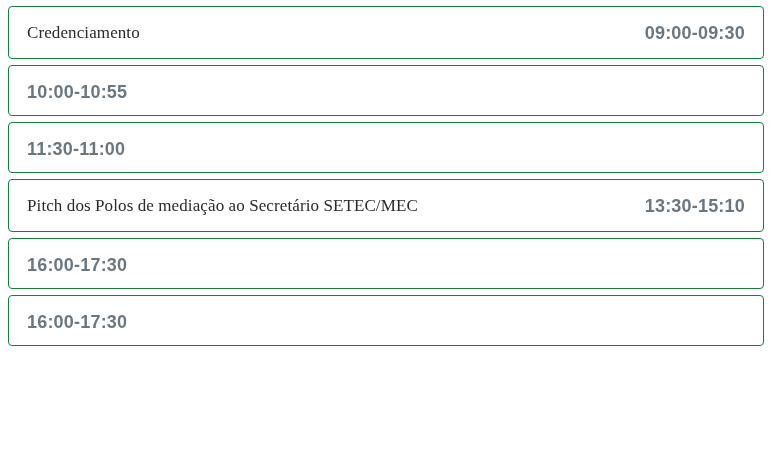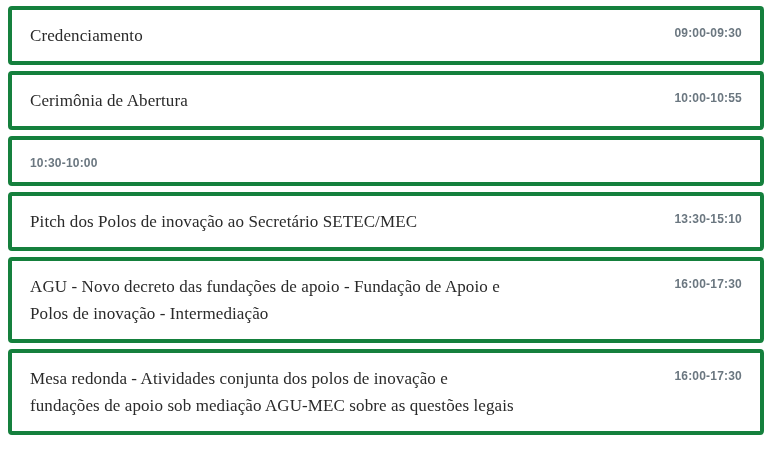--- a/index.html
+++ b/index.html
@@ -15,21 +15,21 @@
     overflow: hidden;
   }
   .schedule {
     width: 772px;
     box-sizing: border-box;
     padding: 0;
   }
   .agenda-row {
     position: relative;
     box-sizing: border-box;
-    border: 4px solid #15803d;
+    border: 1px solid #15803d;
     border-radius: 4px;
     margin: 0 8px 6px 8px;
     padding: 12px 16px 12px 18px;
     background: #ffffff;
     min-height: 32px;
     display: block;
   }
   .agenda-row:first-child {
     margin-top: 6px;
   }
@@ -42,21 +42,21 @@
     font-family: "Liberation Serif", serif;
     font-size: 17px;
     line-height: 27px;
     color: #2a2a2a;
     max-width: 600px;
     white-space: pre-line;
     letter-spacing: 0.1px;
   }
   .row-time {
     font-family: "Liberation Sans", sans-serif;
-    font-size: 12px;
+    font-size: 18px;
     font-weight: bold;
     color: #6b7780;
     white-space: nowrap;
     padding-top: 4px;
     padding-right: 2px;
     letter-spacing: 0.2px;
   }
 </style>
 </head>
 <body>
@@ -65,47 +65,42 @@
 
   <div class="agenda-row">
     <div class="row-inner">
       <div class="row-title">Credenciamento</div>
       <div class="row-time">09:00-09:30</div>
     </div>
   </div>
 
   <div class="agenda-row">
     <div class="row-inner">
-      <div class="row-title">Cerimônia de Abertura</div>
       <div class="row-time">10:00-10:55</div>
     </div>
   </div>
 
   <div class="agenda-row">
     <div class="row-inner">
-      <div class="row-time">10:30-10:00</div>
+      <div class="row-time">11:30-11:00</div>
     </div>
   </div>
 
   <div class="agenda-row">
     <div class="row-inner">
-      <div class="row-title">Pitch dos Polos de inovação ao Secretário SETEC/MEC</div>
+      <div class="row-title">Pitch dos Polos de mediação ao Secretário SETEC/MEC</div>
       <div class="row-time">13:30-15:10</div>
     </div>
   </div>
 
   <div class="agenda-row">
     <div class="row-inner">
-      <div class="row-title">AGU - Novo decreto das fundações de apoio - Fundação de Apoio e
-Polos de inovação - Intermediação</div>
       <div class="row-time">16:00-17:30</div>
     </div>
   </div>
 
   <div class="agenda-row">
     <div class="row-inner">
-      <div class="row-title">Mesa redonda - Atividades conjunta dos polos de inovação e
-fundações de apoio sob mediação AGU-MEC sobre as questões legais</div>
       <div class="row-time">16:00-17:30</div>
     </div>
   </div>
 
 </div>
 
 </body></html>

